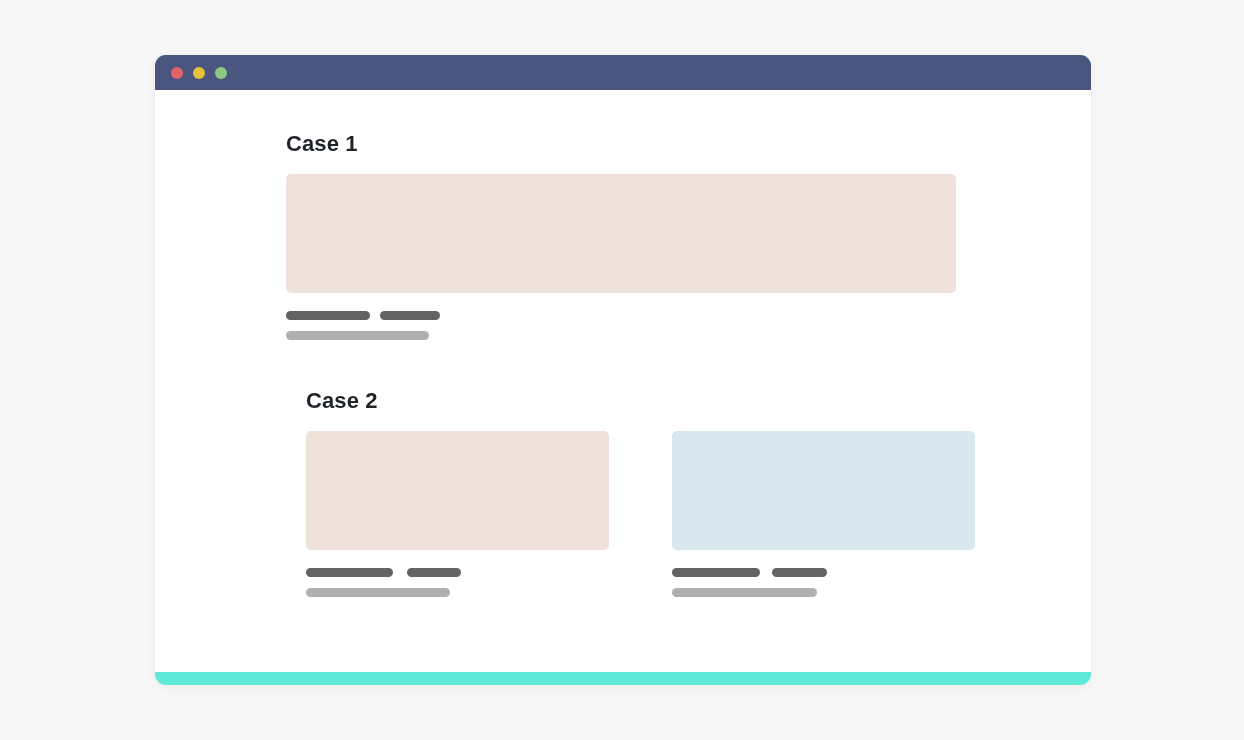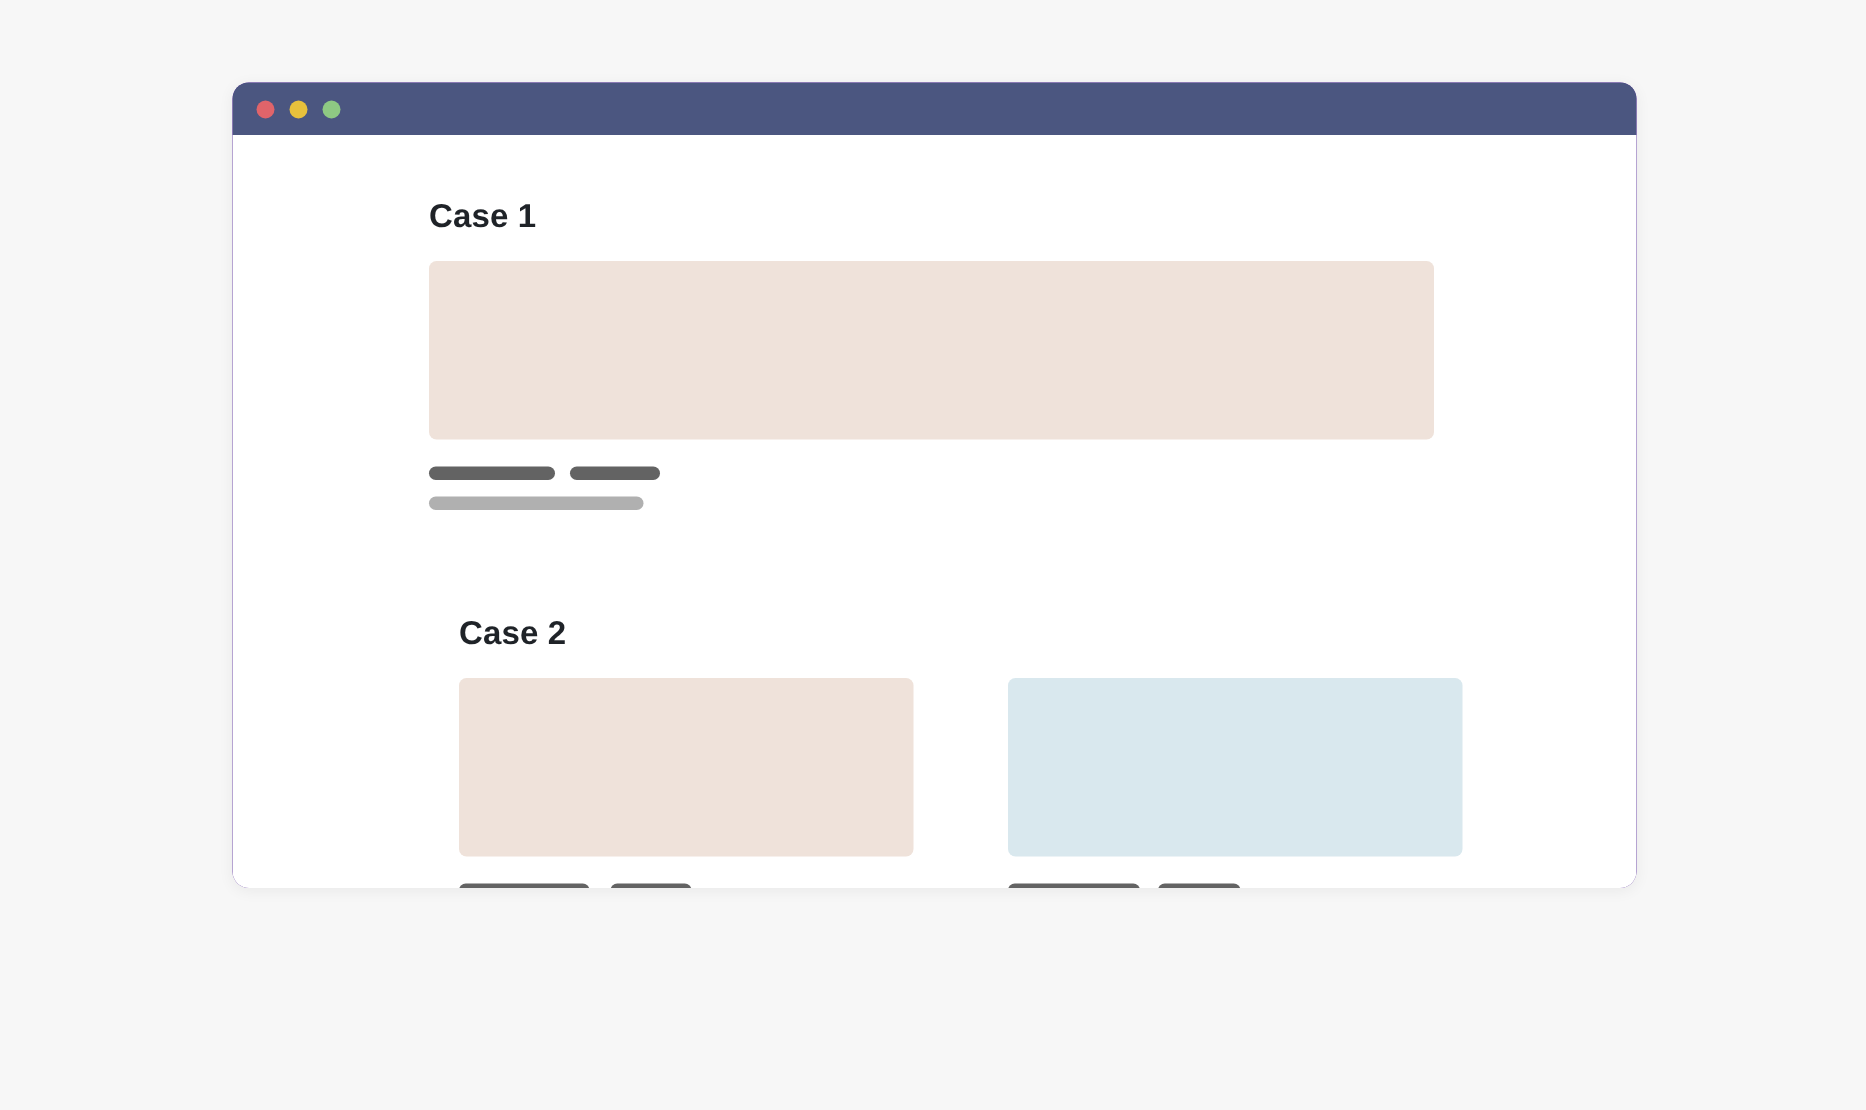--- a/index.html
+++ b/index.html
@@ -19,23 +19,23 @@
     width: 1244px;
     height: 740px;
   }
 
   
   .window {
     position: absolute;
     left: 155px;
     top: 55px;
     width: 936px;
-    height: 537px;
+    height: 630px;
     border-radius: 11px;
-    background: #4c1d95;
+    background: #5eead4;
     box-shadow: 0 2px 10px rgba(0,0,0,0.06);
     overflow: hidden;
   }
 
   .titlebar {
     height: 35px;
     background: #4b5680;
     display: flex;
     align-items: center;
     padding-left: 16px;
@@ -58,21 +58,21 @@
     box-sizing: border-box;
     padding: 0;
   }
 
   
   .section {
     position: absolute;
     left: 131px;            
   }
   .section-case1 { top: 77px; }   
-  .section-case2 { top: 355px; padding-left: 20px; }  
+  .section-case2 { top: 334px; padding-left: 20px; }  
 
   .section-title {
     font-size: 22px;
     font-weight: bold;
     color: #1f2328;
     letter-spacing: 0.1px;
     margin: 0 0 18px 0;
     line-height: 1.1;
   }
 

